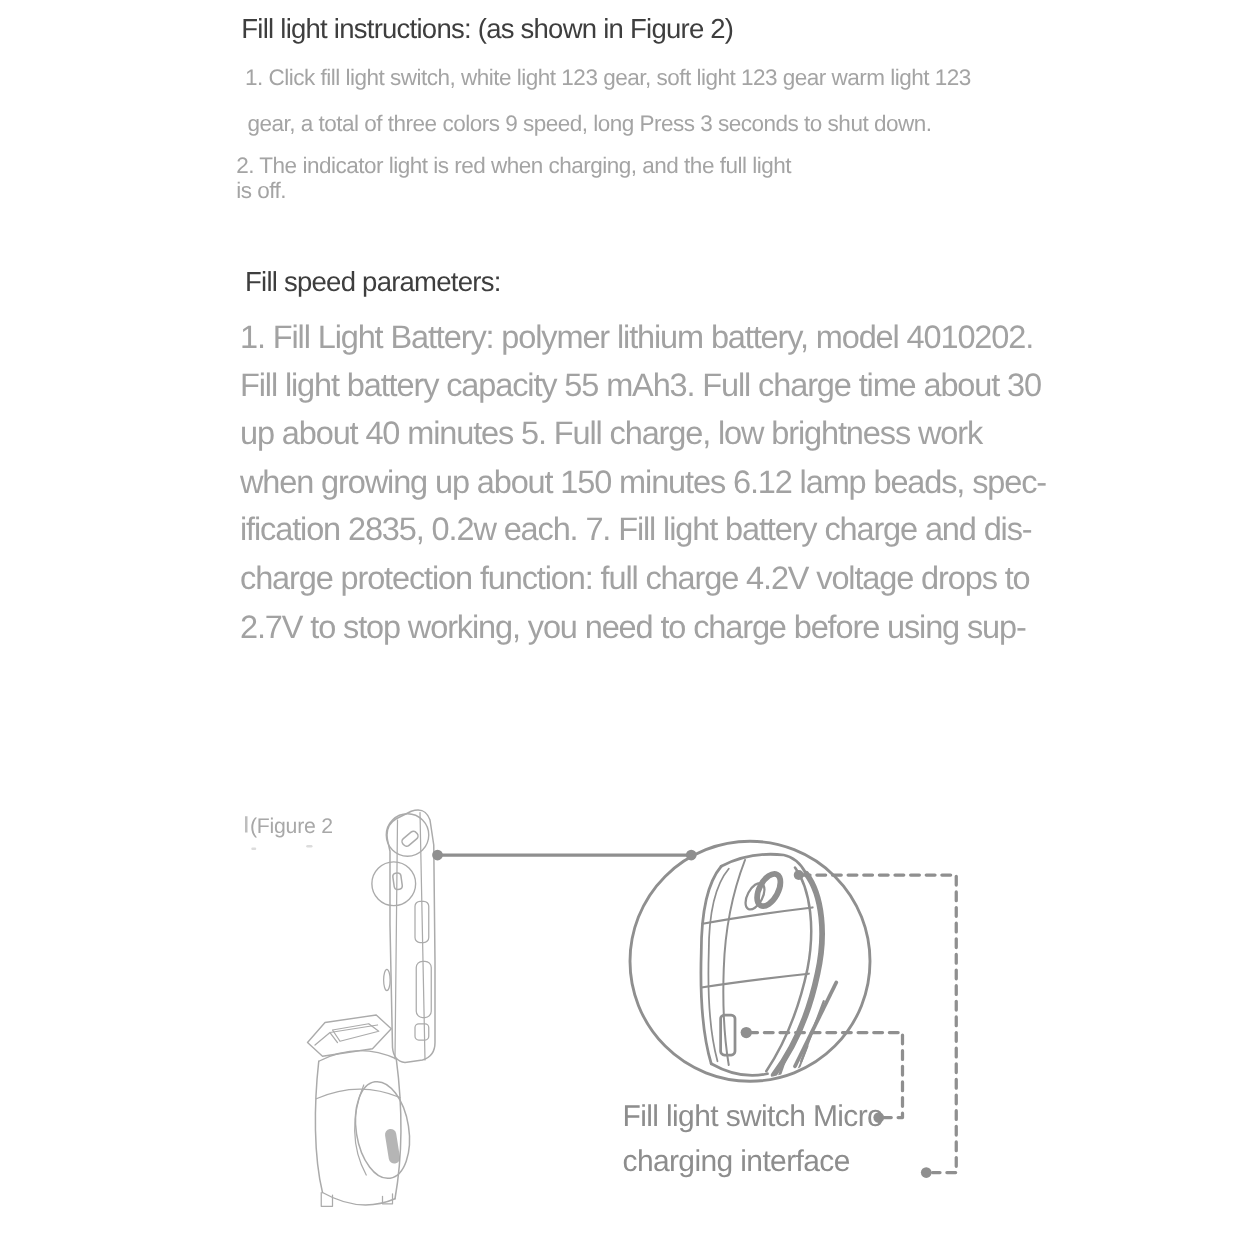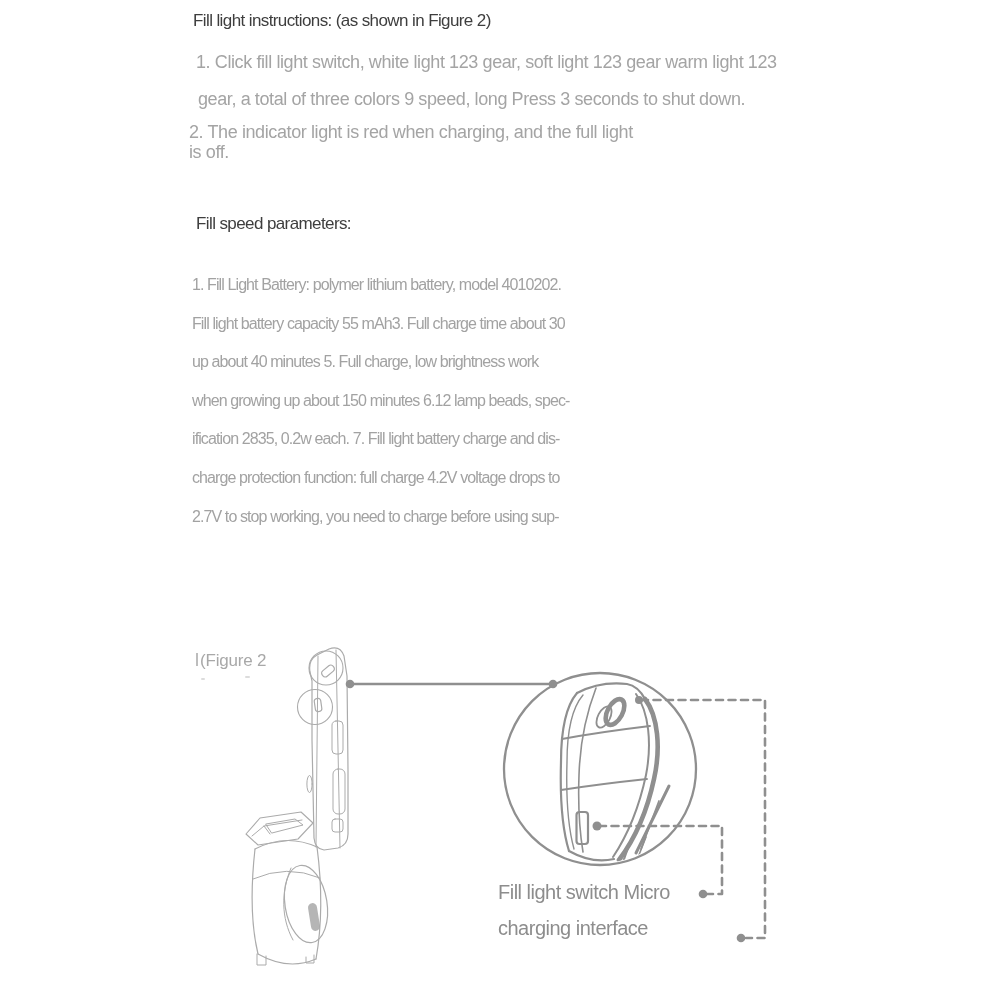--- a/index.html
+++ b/index.html
@@ -12,26 +12,26 @@
     --figure-line-light:#ababab;
     --background:#ffffff;
   }
   html,body{margin:0;padding:0;}
   body{
     width:1000px;height:1000px;position:relative;overflow:hidden;
     background:var(--background);
     font-family:"Liberation Sans","DejaVu Sans",sans-serif;
   }
   .abs{position:absolute;white-space:nowrap;line-height:1;}
-  .h{font-size:17px;letter-spacing:-0.6px;color:var(--heading-text);}
+  .h{font-size:22px;letter-spacing:-0.6px;color:var(--heading-text);}
   .b1{font-size:18px;letter-spacing:-0.4px;color:var(--body-text);}
   .bigpara{position:absolute;left:192px;top:250px;color:var(--para-text);
-    font-size:16px;letter-spacing:-0.9px;line-height:38.6px;white-space:nowrap;margin-top:16px;}
+    font-size:26px;letter-spacing:-0.9px;line-height:38.6px;white-space:nowrap;}
   .cap{font-size:17px;letter-spacing:-0.2px;color:var(--caption-text);}
-  .lbl{font-size:20px;letter-spacing:-0.5px;color:var(--label-text);}
+  .lbl{font-size:24px;letter-spacing:-0.5px;color:var(--label-text);}
   .tick{position:absolute;width:1.5px;height:13px;background:#bdbdbd;}
   .smudge{position:absolute;height:2px;background:#dcdcdc;border-radius:1px;}
   svg{position:absolute;left:0;top:0;}
   .fl{stroke:var(--figure-line);fill:none;stroke-linecap:round;stroke-linejoin:round;}
   .fll{stroke:var(--figure-line-light);fill:none;stroke-linecap:round;stroke-linejoin:round;}
   .dot{fill:var(--figure-line);stroke:none;}
   .dash{stroke-dasharray:7 5.5;}
 </style>
 </head>
 <body>

